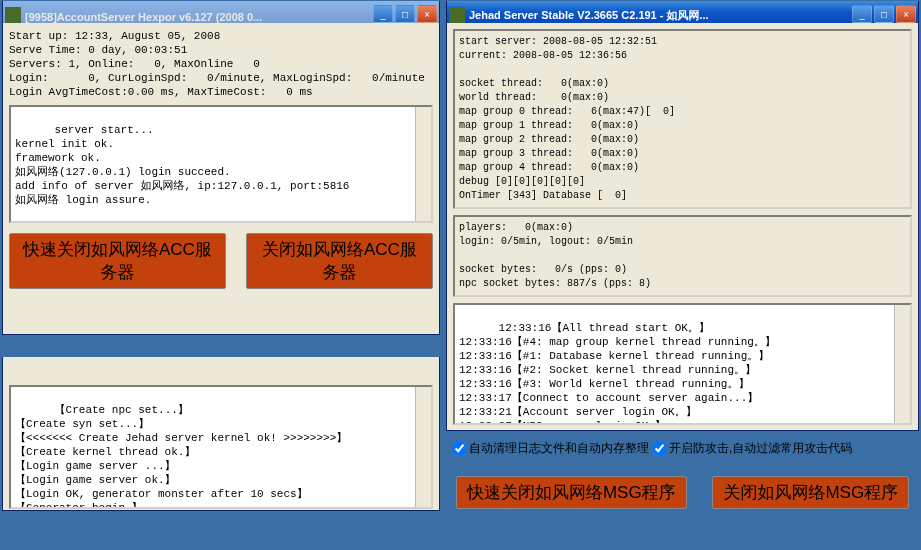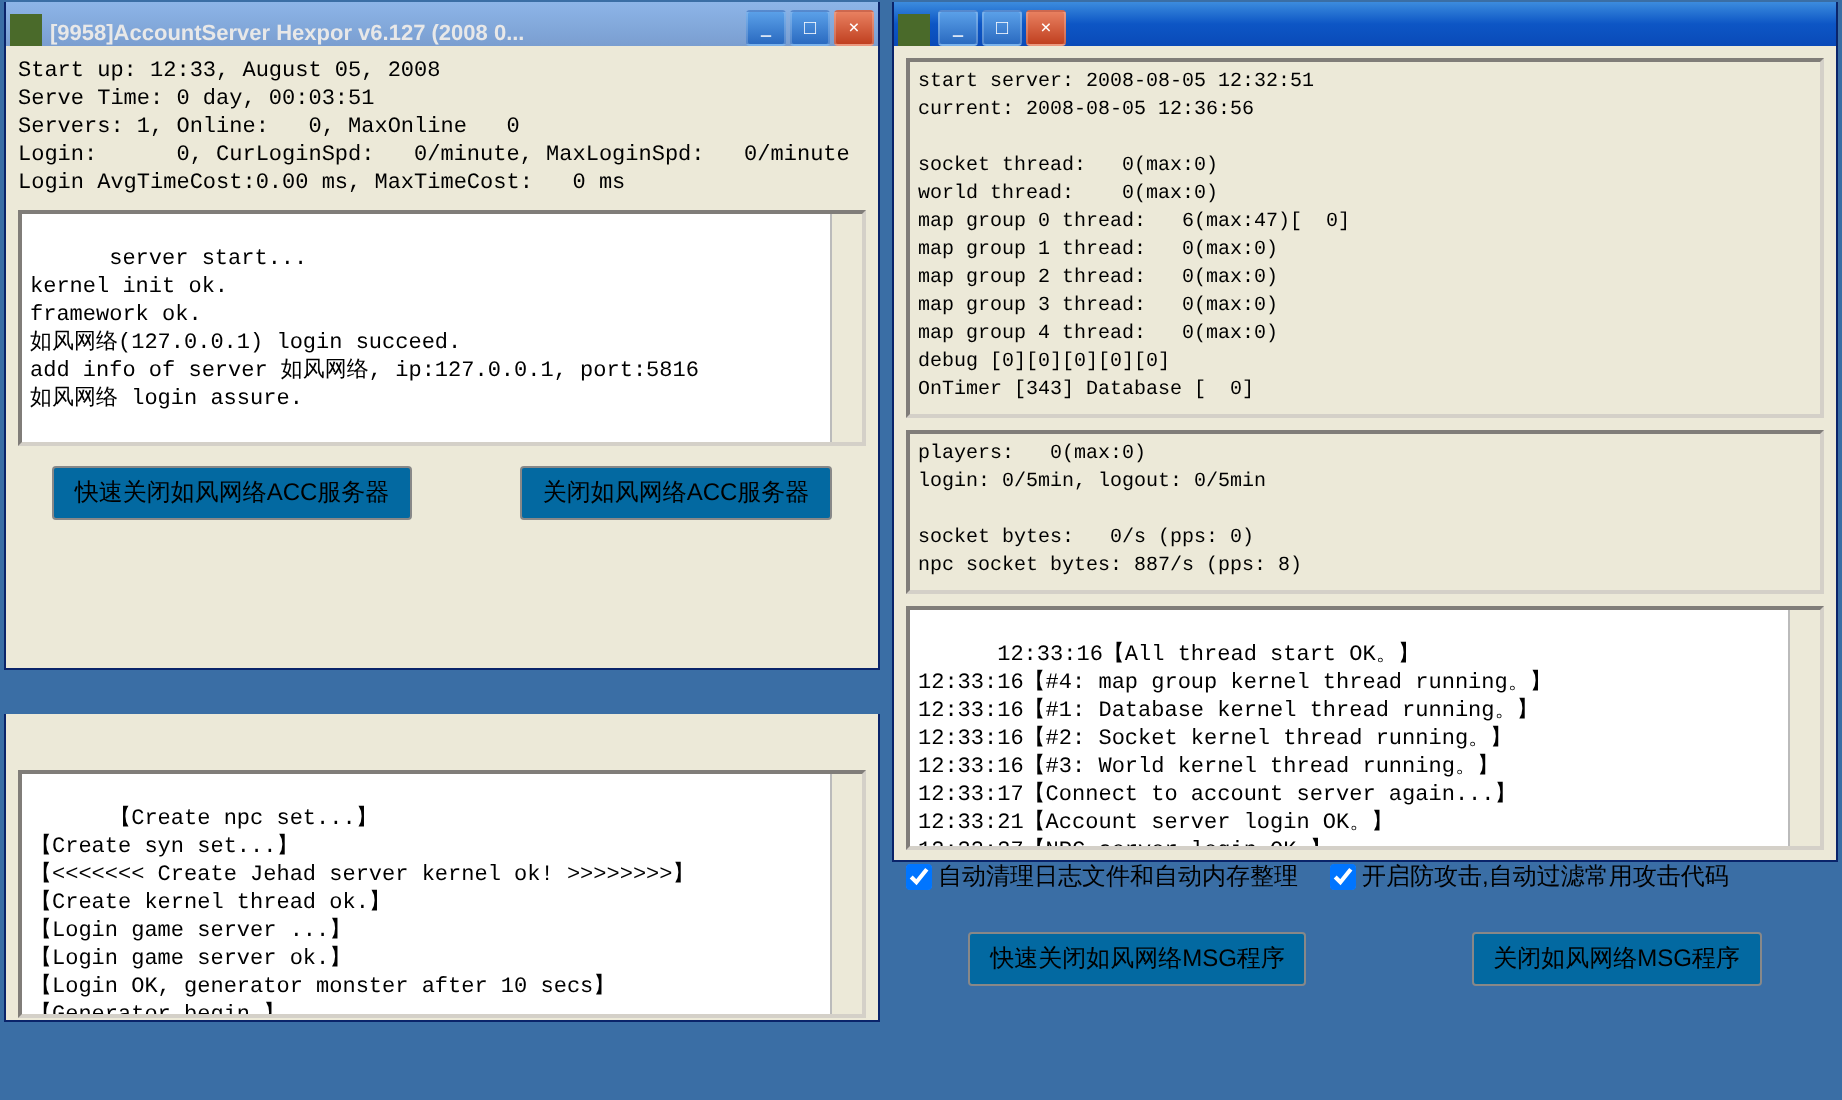--- a/index.html
+++ b/index.html
@@ -81,23 +81,23 @@
   border: 2px inset #d4d0c8;
   background: white;
   padding: 2px 4px;
   overflow: auto;
   line-height: 14px;
   white-space: pre-wrap;
   position: relative;
 }
 .btn {
   font-family: "SimSun", sans-serif;
-  font-size: 12px;
+  font-size: 17px;
   padding: 4px 10px;
-  background: #0369a1;
+  background: #c2410c;
   border: 1px solid #888;
   border-radius: 2px;
   cursor: pointer;
   min-height: 24px;
 }
 .btn-row {
   display: flex;
   gap: 20px;
   justify-content: space-around;
   margin-top: 10px;
@@ -109,22 +109,22 @@
 .stats-col {
   border: 2px inset #d4d0c8;
   background: #ece9d8;
   padding: 4px;
   line-height: 14px;
   white-space: pre;
   font-size: 10px;
 }
 .checkbox-row {
   display: flex;
-  gap: 16px;
-  margin: 5px 0;
+  gap: 4px;
+  margin: 15px 0;
   font-family: "SimSun", sans-serif;
   font-size: 12px;
 }
 .checkbox-row label { display: flex; align-items: center; gap: 3px; }
 input[type=checkbox] { width: 13px; height: 13px; }
 .scrollbar-v {
   position: absolute;
   right: 0; top: 0; bottom: 0;
   width: 16px;
   background: #ece9d8;
@@ -162,20 +162,21 @@
     <div class="btn-row">
       <button class="btn">快速关闭如风网络ACC服务器</button>
       <button class="btn">关闭如风网络ACC服务器</button>
     </div>
   </div>
 </div>
 
 <div class="window" id="win2">
   <div class="titlebar">
     <span class="titlebar-icon"></span>
+    <span class="titlebar-text">Jehad Server Stable V2.3665 C2.191  - 如风网...</span>
     <div class="titlebar-btns">
       <div class="titlebar-btn">_</div>
       <div class="titlebar-btn">□</div>
       <div class="titlebar-btn close">×</div>
     </div>
   </div>
   <div class="win-body">
     <div class="stats-row">
       <div class="stats-col" style="flex:1.2">start server: 2008-08-05 12:32:51
 current: 2008-08-05 12:36:56

